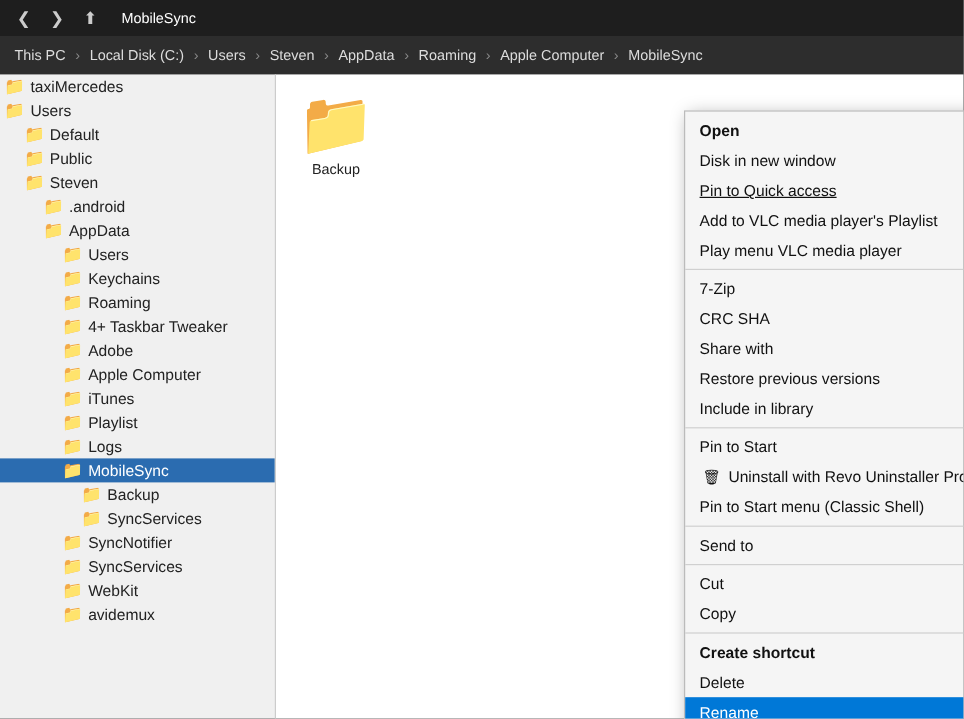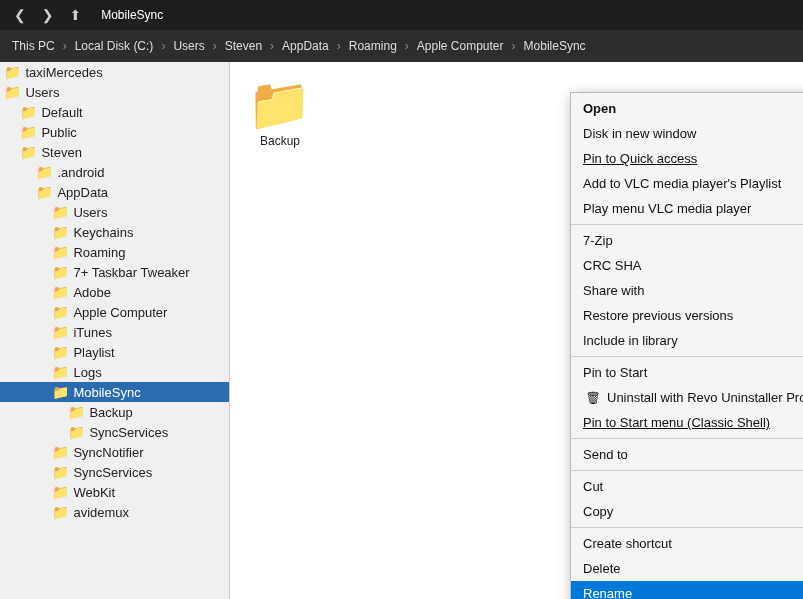--- a/index.html
+++ b/index.html
@@ -257,21 +257,21 @@
       <div class="tree-item" style="padding-left: 52px;">
         <span class="folder-icon" style="font-size: 14px; margin-right: 4px;">📁</span>
         <span>Keychains</span>
       </div>
       <div class="tree-item" style="padding-left: 52px;">
         <span class="folder-icon" style="font-size: 14px; margin-right: 4px;">📁</span>
         <span>Roaming</span>
       </div>
       <div class="tree-item" style="padding-left: 52px;">
         <span class="folder-icon" style="font-size: 14px; margin-right: 4px;">📁</span>
-        <span>7+ Taskbar Tweaker</span>
+        <span>4+ Taskbar Tweaker</span>
       </div>
       <div class="tree-item" style="padding-left: 52px;">
         <span class="folder-icon" style="font-size: 14px; margin-right: 4px;">📁</span>
         <span>Adobe</span>
       </div>
       <div class="tree-item" style="padding-left: 52px;">
         <span class="folder-icon" style="font-size: 14px; margin-right: 4px;">📁</span>
         <span>Apple Computer</span>
       </div>
       <div class="tree-item" style="padding-left: 52px;">
@@ -382,21 +382,21 @@
             <span>Pin to Start</span>
           </span>
         </div>
         <div class="ctx-item">
           <span style="display: flex; align-items: center;">
             <span class="ctx-icon" style="font-size: 12px;">🗑</span>
             <span>Uninstall with Revo Uninstaller Pro</span>
           </span>
         </div>
         <div class="ctx-item">
-          <span style="display: flex; align-items: flex-end; text-decoration: underline;">
+          <span style="display: flex; align-items: flex-end;">
             <span>Pin to Start menu (Classic Shell)</span>
           </span>
         </div>
         <div class="ctx-divider"></div>
         <div class="ctx-item">
           <span style="display: flex; align-items: center;">
             <span>Send to</span>
           </span>
         </div>
         <div class="ctx-divider"></div>
@@ -405,21 +405,21 @@
             <span>Cut</span>
           </span>
         </div>
         <div class="ctx-item">
           <span style="display: flex; align-items: center;">
             <span>Copy</span>
           </span>
         </div>
         <div class="ctx-divider"></div>
         <div class="ctx-item">
-          <span style="display: flex; align-items: center;">
+          <span style="display: flex; align-items: center; font-weight: bold;">
             <span>Create shortcut</span>
           </span>
         </div>
         <div class="ctx-item">
           <span style="display: flex; align-items: center;">
             <span>Delete</span>
           </span>
         </div>
         <div class="ctx-item highlighted">
           <span style="display: flex; align-items: center;">

